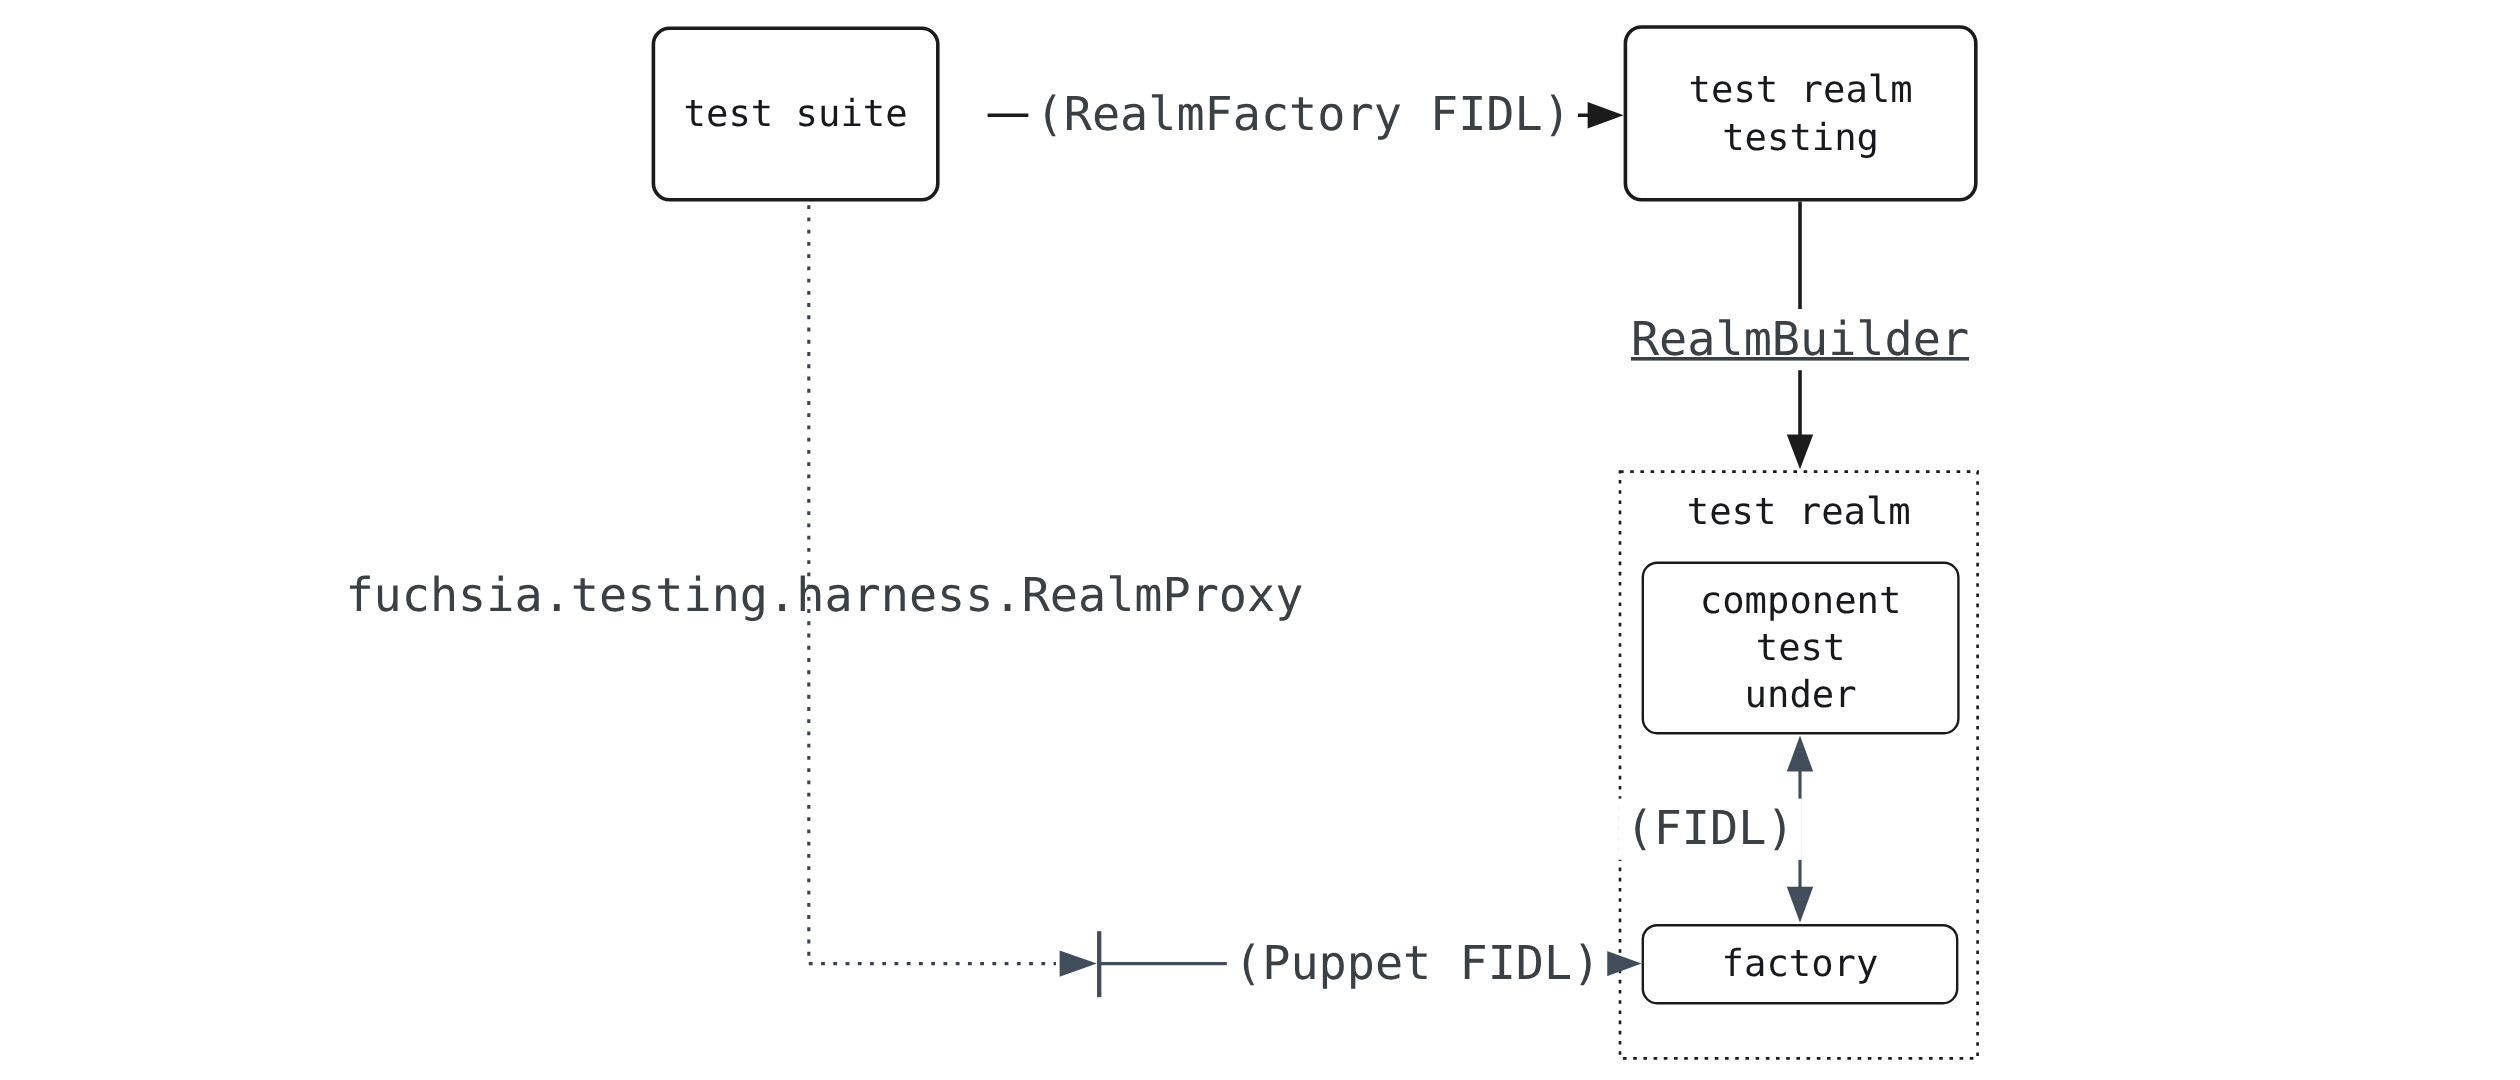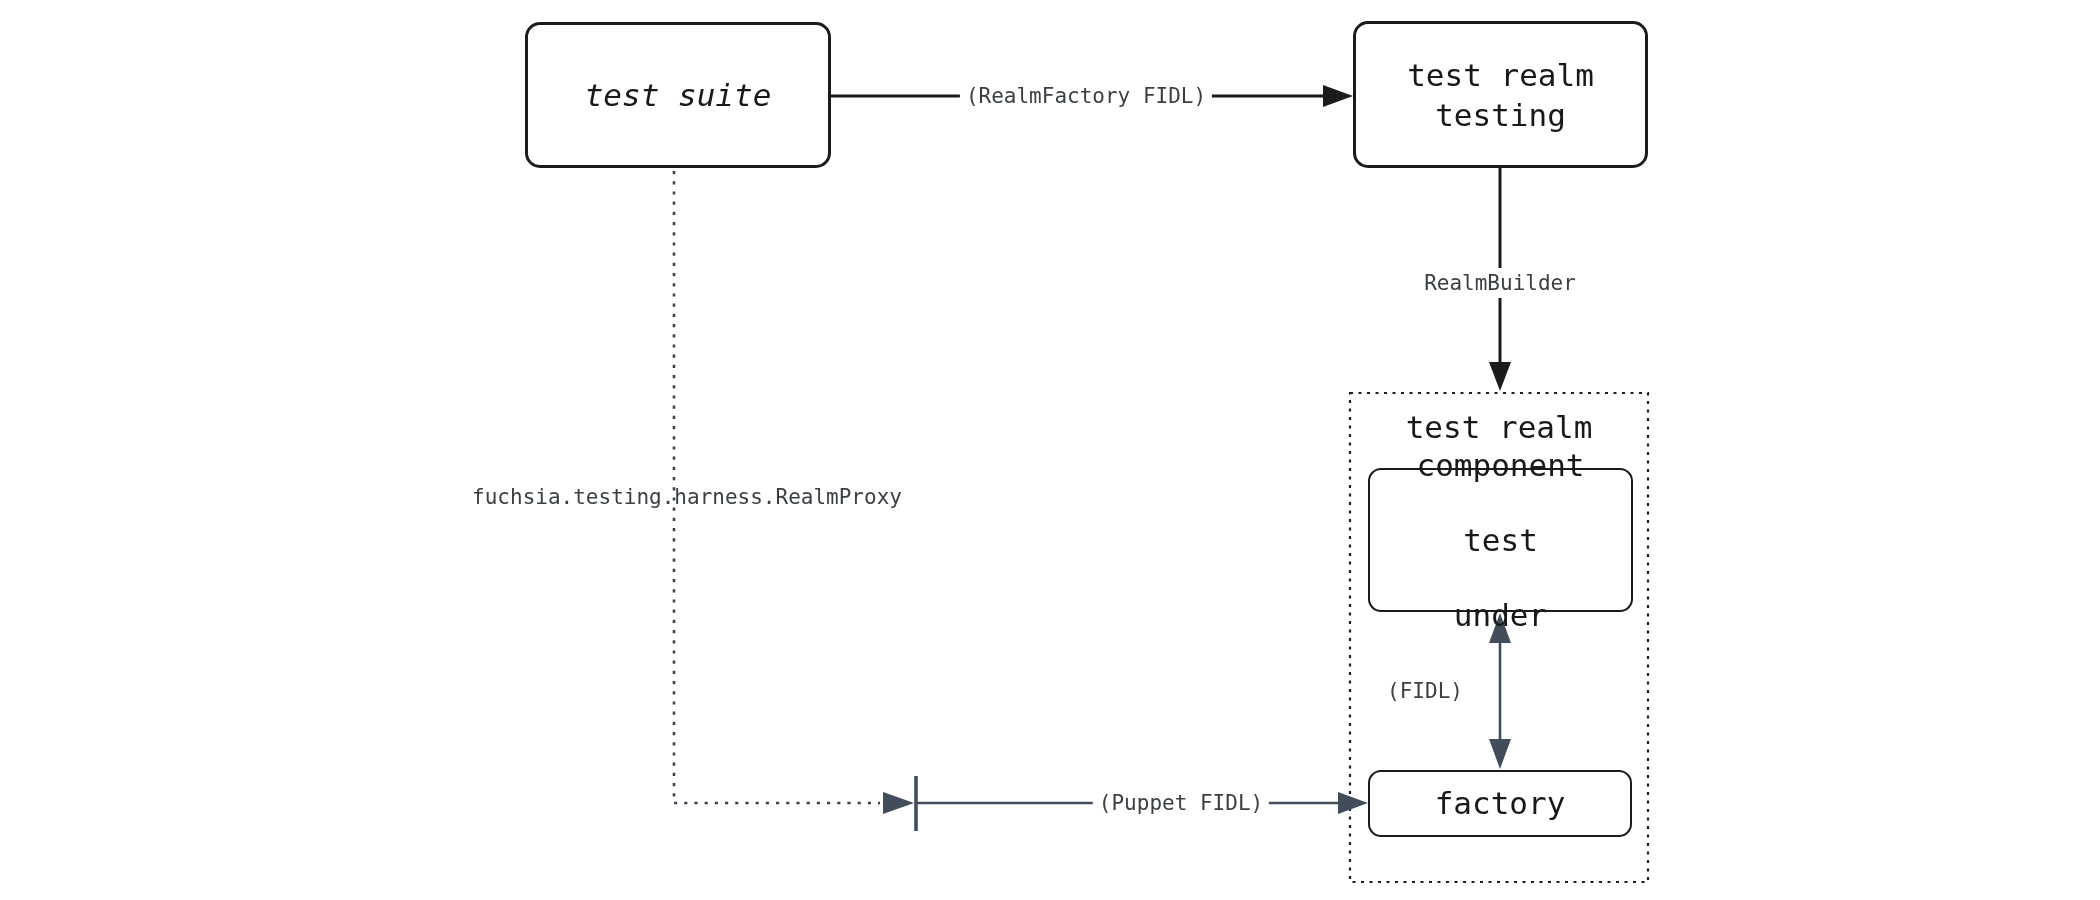--- a/index.html
+++ b/index.html
@@ -31,48 +31,48 @@
     border-radius: 15px;
     display: flex;
     flex-direction: column;
     align-items: center;
     justify-content: center;
     text-align: center;
     font-size: 31px;
     line-height: 40px;
     color: var(--node-text);
   }
-  .node.small { border-width: 2.6px; border-radius: 13px; line-height: 39px; gap: 36px; }
+  .node.small { border-width: 2.6px; border-radius: 13px; line-height: 39px; }
 
-  #node-test-suite          { left: 525px;  top: 22px;  width: 306px; height: 146px; font-style: italic; }
+  #node-test-suite          { left: 543px;  top: 22px;  width: 240px; height: 146px; }
   #node-test-realm-factory  { left: 1353px; top: 21px;  width: 295px; height: 147px; }
   #node-component-under-test{ left: 1368px; top: 468px; width: 265px; height: 144px; }
   #node-puppet              { left: 1368px; top: 770px; width: 264px; height: 67px;  }
 
   
   #test-realm-title {
     position: absolute;
     left: 1350px; top: 409px; width: 298px;
     text-align: center;
     font-size: 31px;
     color: var(--node-text);
   }
 
   
   .clabel {
     position: absolute;
     transform: translate(-50%, -50%);
-    font-size: 21px;
+    font-size: 39px;
     color: var(--label-text);
     white-space: nowrap;
   }
   .clabel.bg { background: var(--background); padding: 3px 6px; }
 
   #label-realm-factory { left: 1086px; top: 96px;  }
-  #label-realm-builder { left: 1500px; top: 283px; }
+  #label-realm-builder { left: 1500px; top: 283px; text-decoration: underline; }
   #label-fidl          { left: 1425px; top: 691px; }
   #label-realm-proxy   { left: 687px;  top: 497px; }
   #label-puppet-fidl   { left: 1141px; top: 803px; margin-left: 40px; }
 </style>
 </head>
 <body>
 
 <div id="canvas">
 
   <svg id="wires" viewBox="0 0 2100 900">

